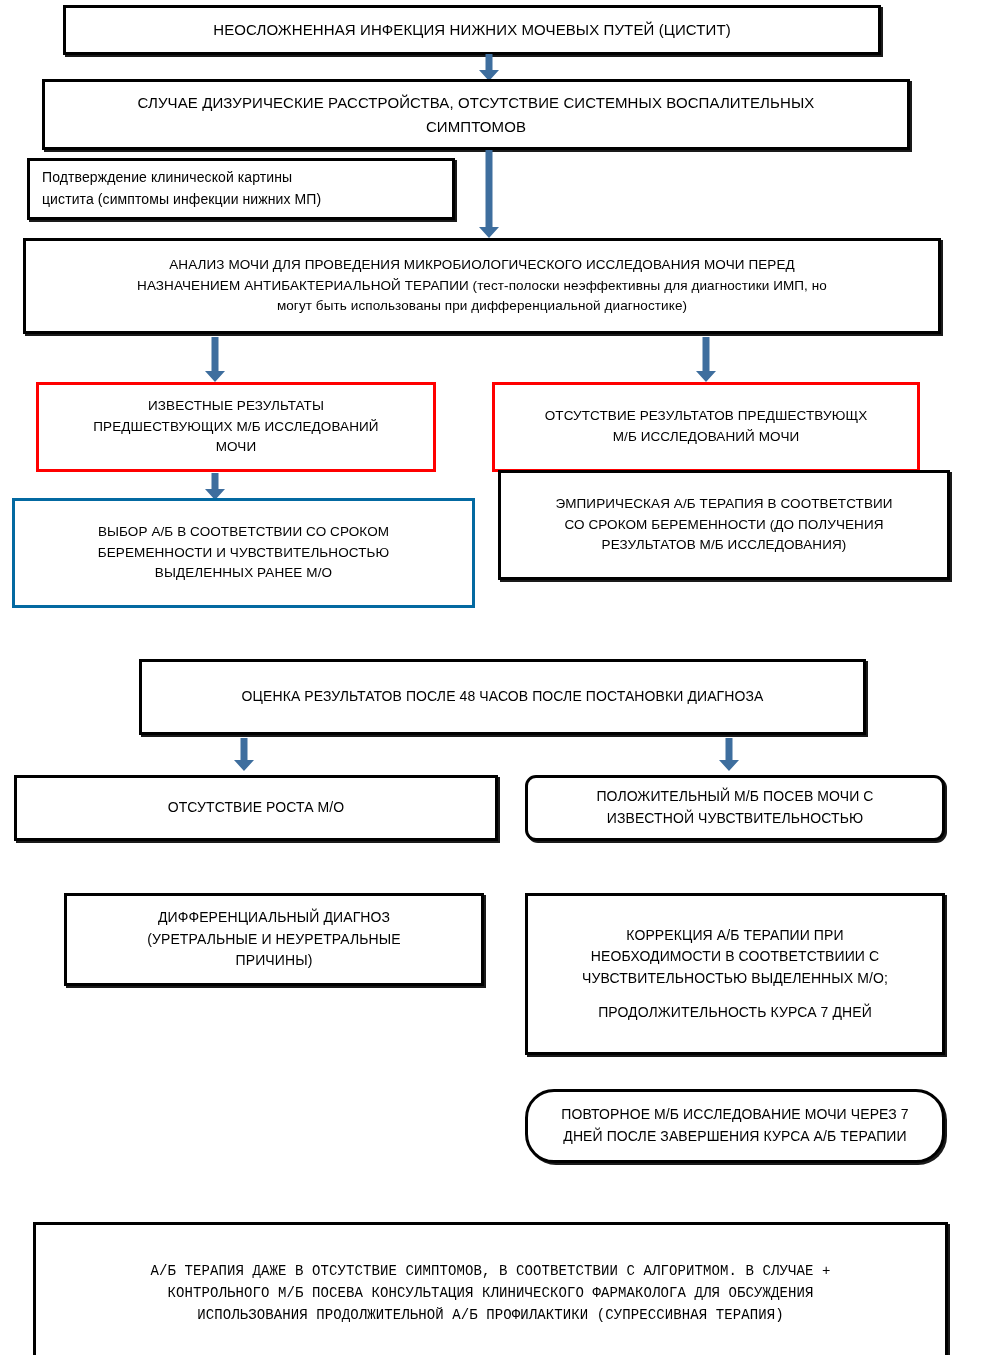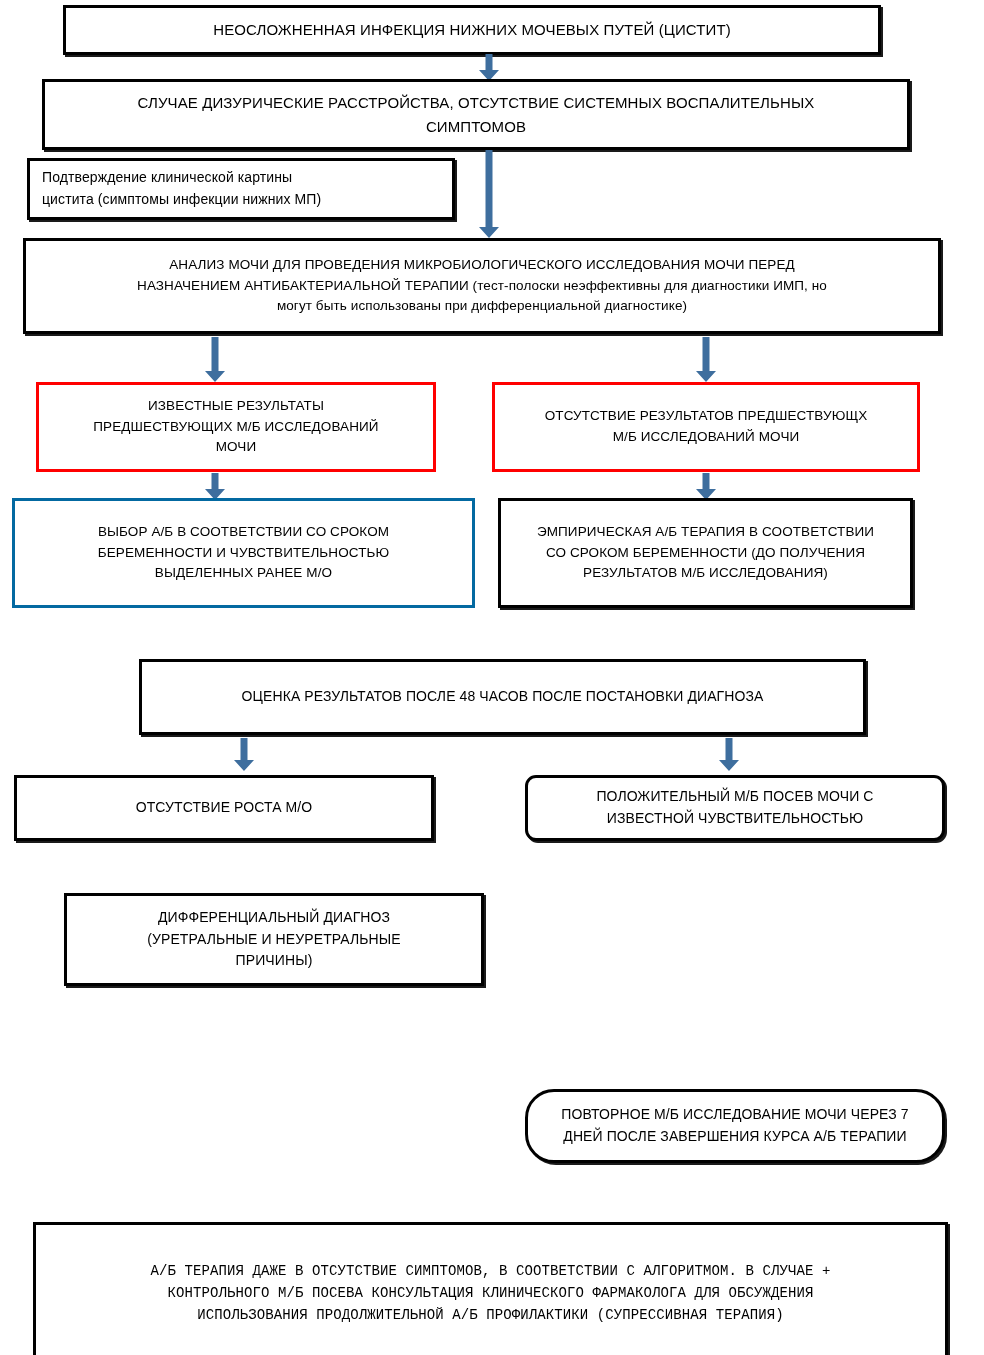--- a/index.html
+++ b/index.html
@@ -126,21 +126,21 @@
       <path d="M7.5 0 H14.5 V16 H21 L11 27 L1 16 H7.5 Z" fill="#3E6E9E"></path>
     </svg>
   </div>
 
   <div class="box border-orange fs-135" style="left:12px; top:498px; width:463px; height:110px;">
     <span class="ln">ВЫБОР А/Б В СООТВЕТСТВИИ СО СРОКОМ</span>
     <span class="ln">БЕРЕМЕННОСТИ И ЧУВСТВИТЕЛЬНОСТЬЮ</span>
     <span class="ln">ВЫДЕЛЕННЫХ РАНЕЕ М/О</span>
   </div>
 
-  <div class="box border-black fs-135" style="left:498px; top:498px; width:415px; height:110px;">
+  <div class="box border-black fs-135" style="left:498px; top:470px; width:452px; height:110px;">
     <span class="ln">ЭМПИРИЧЕСКАЯ А/Б ТЕРАПИЯ В СООТВЕТСТВИИ</span>
     <span class="ln">СО СРОКОМ БЕРЕМЕННОСТИ (ДО ПОЛУЧЕНИЯ</span>
     <span class="ln">РЕЗУЛЬТАТОВ М/Б ИССЛЕДОВАНИЯ)</span>
   </div>
 
   <div class="box border-black fs-14" style="left:139px; top:659px; width:727px; height:76px;">
     <span class="ln">ОЦЕНКА РЕЗУЛЬТАТОВ ПОСЛЕ 48 ЧАСОВ ПОСЛЕ ПОСТАНОВКИ ДИАГНОЗА</span>
   </div>
 
   <div class="arrow" style="left:233px; top:738px;">
@@ -148,35 +148,42 @@
       <path d="M7.5 0 H14.5 V22 H21 L11 33 L1 22 H7.5 Z" fill="#3E6E9E"></path>
     </svg>
   </div>
 
   <div class="arrow" style="left:718px; top:738px;">
     <svg width="22" height="33" viewBox="0 0 22 33">
       <path d="M7.5 0 H14.5 V22 H21 L11 33 L1 22 H7.5 Z" fill="#3E6E9E"></path>
     </svg>
   </div>
 
-  <div class="box border-black fs-14" style="left:14px; top:775px; width:420px; height:66px;">
+  <div class="box border-black fs-14" style="left:14px; top:775px; width:484px; height:66px;">
     <span class="ln">ОТСУТСТВИЕ РОСТА М/О</span>
   </div>
 
   <div class="box border-black fs-14" style="left:525px; top:775px; width:420px; height:66px;border-radius:11px;">
     <span class="ln">ПОЛОЖИТЕЛЬНЫЙ М/Б ПОСЕВ МОЧИ С</span>
     <span class="ln">ИЗВЕСТНОЙ ЧУВСТВИТЕЛЬНОСТЬЮ</span>
   </div>
 
   <div class="box border-black fs-14" style="left:25px; top:893px; width:420px; height:93px;margin-left:39px;">
     <span class="ln">ДИФФЕРЕНЦИАЛЬНЫЙ ДИАГНОЗ</span>
     <span class="ln">(УРЕТРАЛЬНЫЕ И НЕУРЕТРАЛЬНЫЕ</span>
     <span class="ln">ПРИЧИНЫ)</span>
   </div>
 
+  <div class="box border-black fs-14" style="left:525px; top:893px; width:420px; height:162px;">
+    <span class="ln">КОРРЕКЦИЯ А/Б ТЕРАПИИ ПРИ</span>
+    <span class="ln">НЕОБХОДИМОСТИ В СООТВЕТСТВИИИ С</span>
+    <span class="ln">ЧУВСТВИТЕЛЬНОСТЬЮ ВЫДЕЛЕННЫХ М/О;</span>
+    <span class="spacer"></span>
+    <span class="ln">ПРОДОЛЖИТЕЛЬНОСТЬ КУРСА 7 ДНЕЙ</span>
+  </div>
 
   <div class="box border-black fs-14" style="left:525px; top:1089px; width:420px; height:74px;border-radius:29px;">
     <span class="ln">ПОВТОРНОЕ М/Б ИССЛЕДОВАНИЕ МОЧИ ЧЕРЕЗ 7</span>
     <span class="ln">ДНЕЙ ПОСЛЕ ЗАВЕРШЕНИЯ КУРСА А/Б ТЕРАПИИ</span>
   </div>
 
   <div class="box border-black fs-14" style="left:33px; top:1222px; width:915px; height:144px;font-family:Liberation Mono, monospace;">
     <span class="ln">А/Б ТЕРАПИЯ ДАЖЕ В ОТСУТСТВИЕ СИМПТОМОВ, В СООТВЕТСТВИИ С АЛГОРИТМОМ. В СЛУЧАЕ +</span>
     <span class="ln">КОНТРОЛЬНОГО М/Б ПОСЕВА КОНСУЛЬТАЦИЯ КЛИНИЧЕСКОГО ФАРМАКОЛОГА ДЛЯ ОБСУЖДЕНИЯ</span>
     <span class="ln">ИСПОЛЬЗОВАНИЯ ПРОДОЛЖИТЕЛЬНОЙ А/Б ПРОФИЛАКТИКИ (СУПРЕССИВНАЯ ТЕРАПИЯ)</span>

